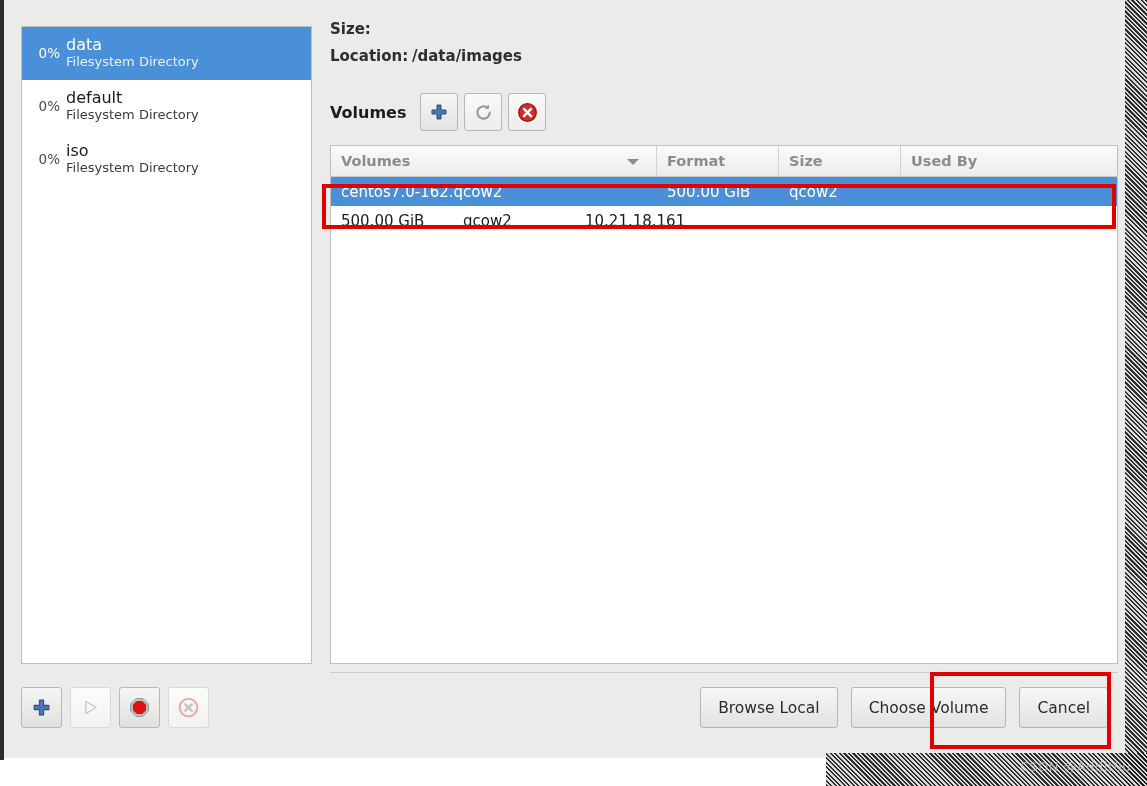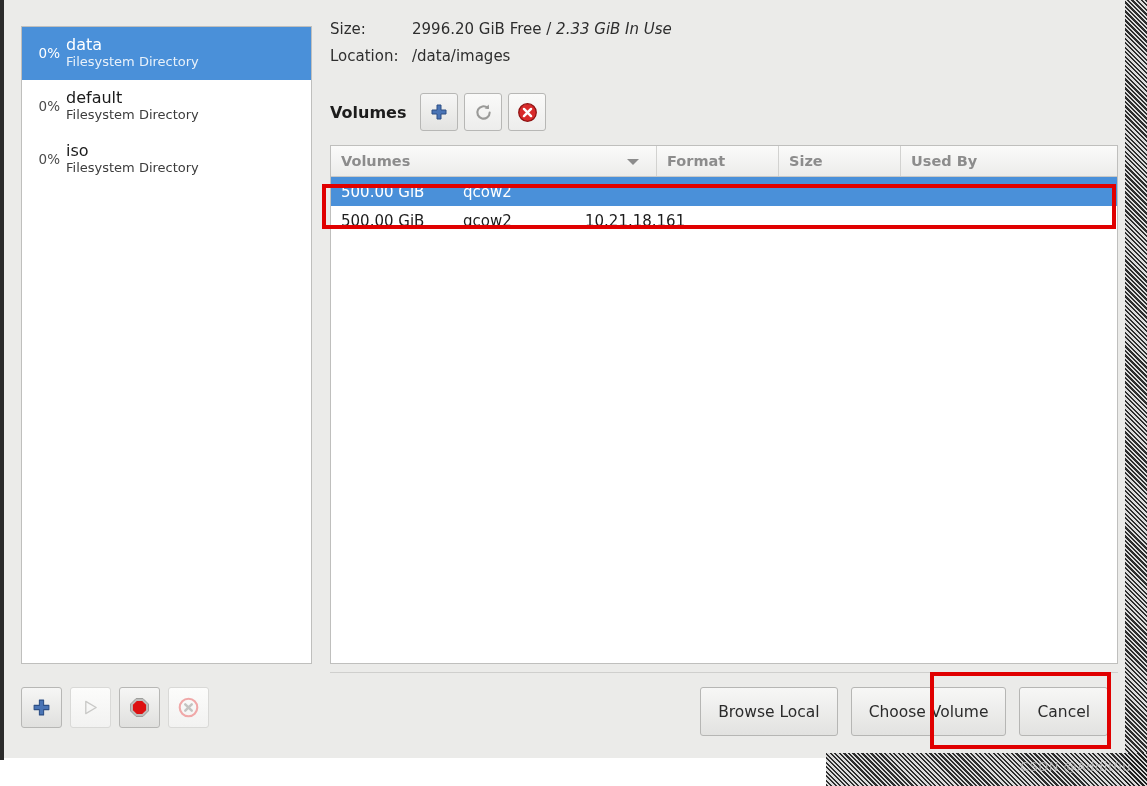--- a/index.html
+++ b/index.html
@@ -86,20 +86,21 @@
     position: absolute;
     left: 326px;
     top: 20px;
     width: 788px;
   }
   .info-line {
     display: flex;
     font-size: 15px;
     color: #2e2e2e;
     margin-bottom: 9px;
+    font-weight: bold;
   }
   .info-label {
     width: 82px;
     flex: none;
   }
   .info-val .em {
     font-style: italic;
   }
 
   
@@ -219,21 +220,21 @@
     border-color: #d9d9d7;
   }
 
   .dlg-actions {
     position: absolute;
     right: 25px;
     top: 687px;
     display: flex;
   }
   .dbtn {
-    height: 49px;
+    height: 41px;
     min-width: 84px;
     padding: 0 17px;
     border: 1px solid #b6b6b4;
     border-radius: 3px;
     background: linear-gradient(to bottom, #f7f7f6 0%, #e2e2e0 100%);
     font-size: 15.5px;
     color: #2b2b2b;
     font-family: "DejaVu Sans", "Liberation Sans", sans-serif;
     margin-left: 13px;
     box-sizing: border-box;
@@ -323,24 +324,20 @@
           <div class="pool-name">iso</div>
           <div class="pool-sub">Filesystem Directory</div>
         </div>
       </div>
 
     </div>
 
     <div class="details">
       <div class="info-line">
         <div class="info-label">Size:</div>
-        <div class="info-val">
-          <span>2996.20 GiB Free /</span>
-          <span class="em">2.33 GiB In Use</span>
-        </div>
       </div>
       <div class="info-line">
         <div class="info-label">Location:</div>
         <div class="info-val">/data/images</div>
       </div>
     </div>
 
     <div class="vol-toolbar">
       <div class="vol-title">Volumes</div>
 
@@ -371,20 +368,21 @@
         <div class="vt-h c-name">
           <span>Volumes</span>
           <span class="sort-arrow"></span>
         </div>
         <div class="vt-h c-fmt">Format</div>
         <div class="vt-h c-size">Size</div>
         <div class="vt-h c-used">Used By</div>
       </div>
 
       <div class="vt-row selected">
+        <div class="vt-c c-name">centos7.0-162.qcow2</div>
         <div class="vt-c c-size">500.00 GiB</div>
         <div class="vt-c c-fmt">qcow2</div>
         <div class="vt-c c-used"></div>
       </div>
 
       <div class="vt-row">
         <div class="vt-c c-size">500.00 GiB</div>
         <div class="vt-c c-fmt">qcow2</div>
         <div class="vt-c c-used">10.21.18.161</div>
       </div>

